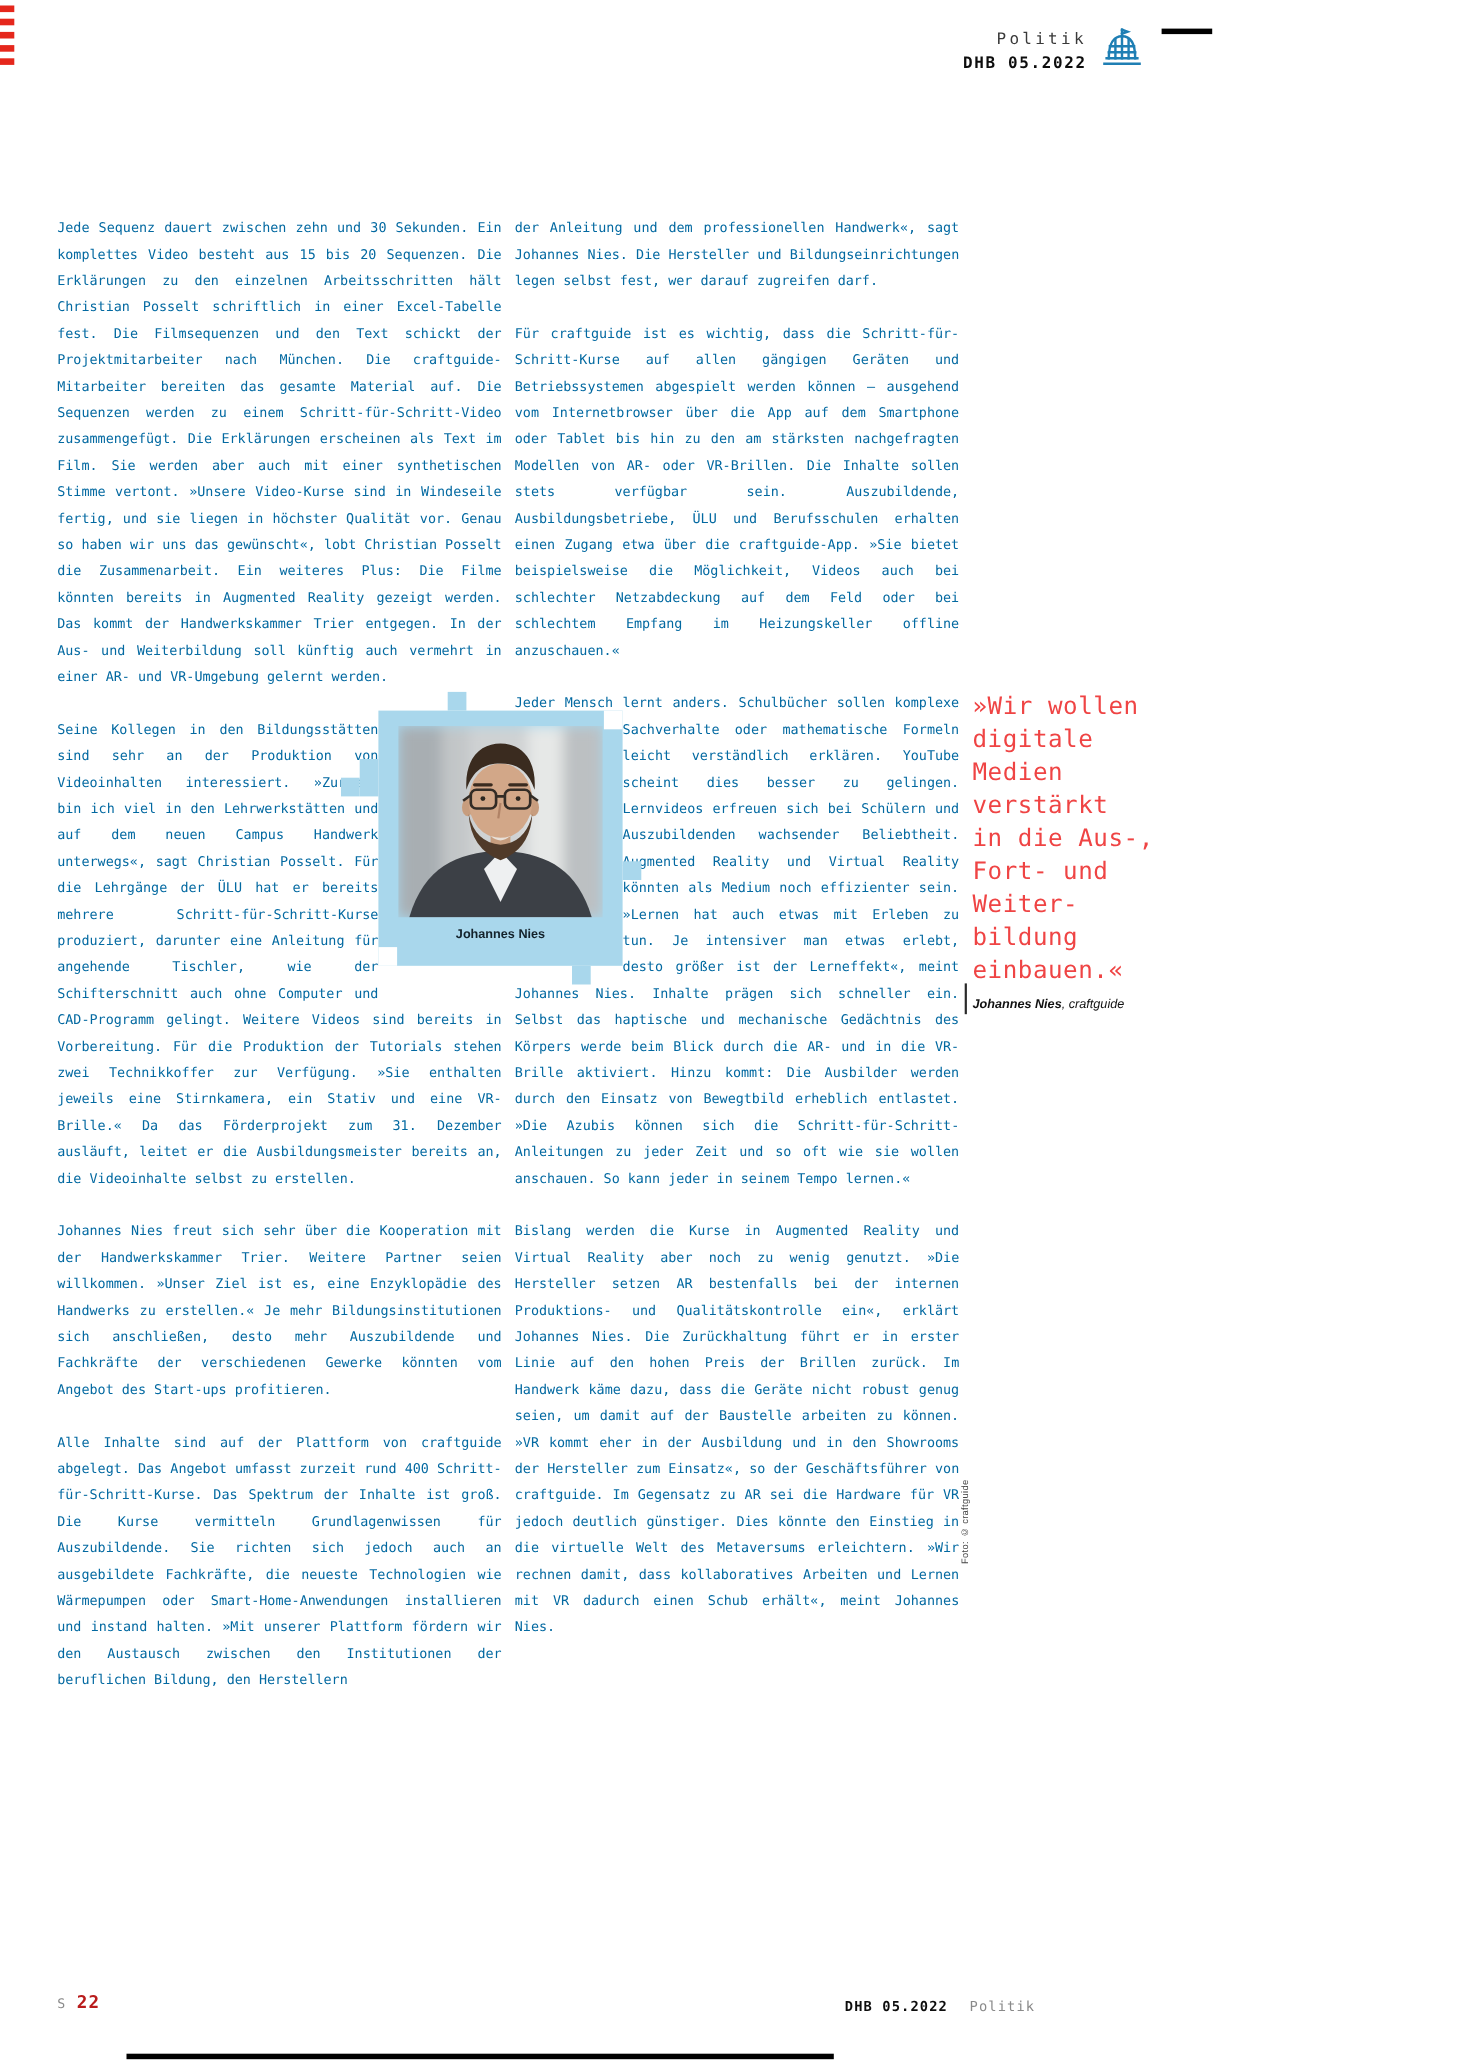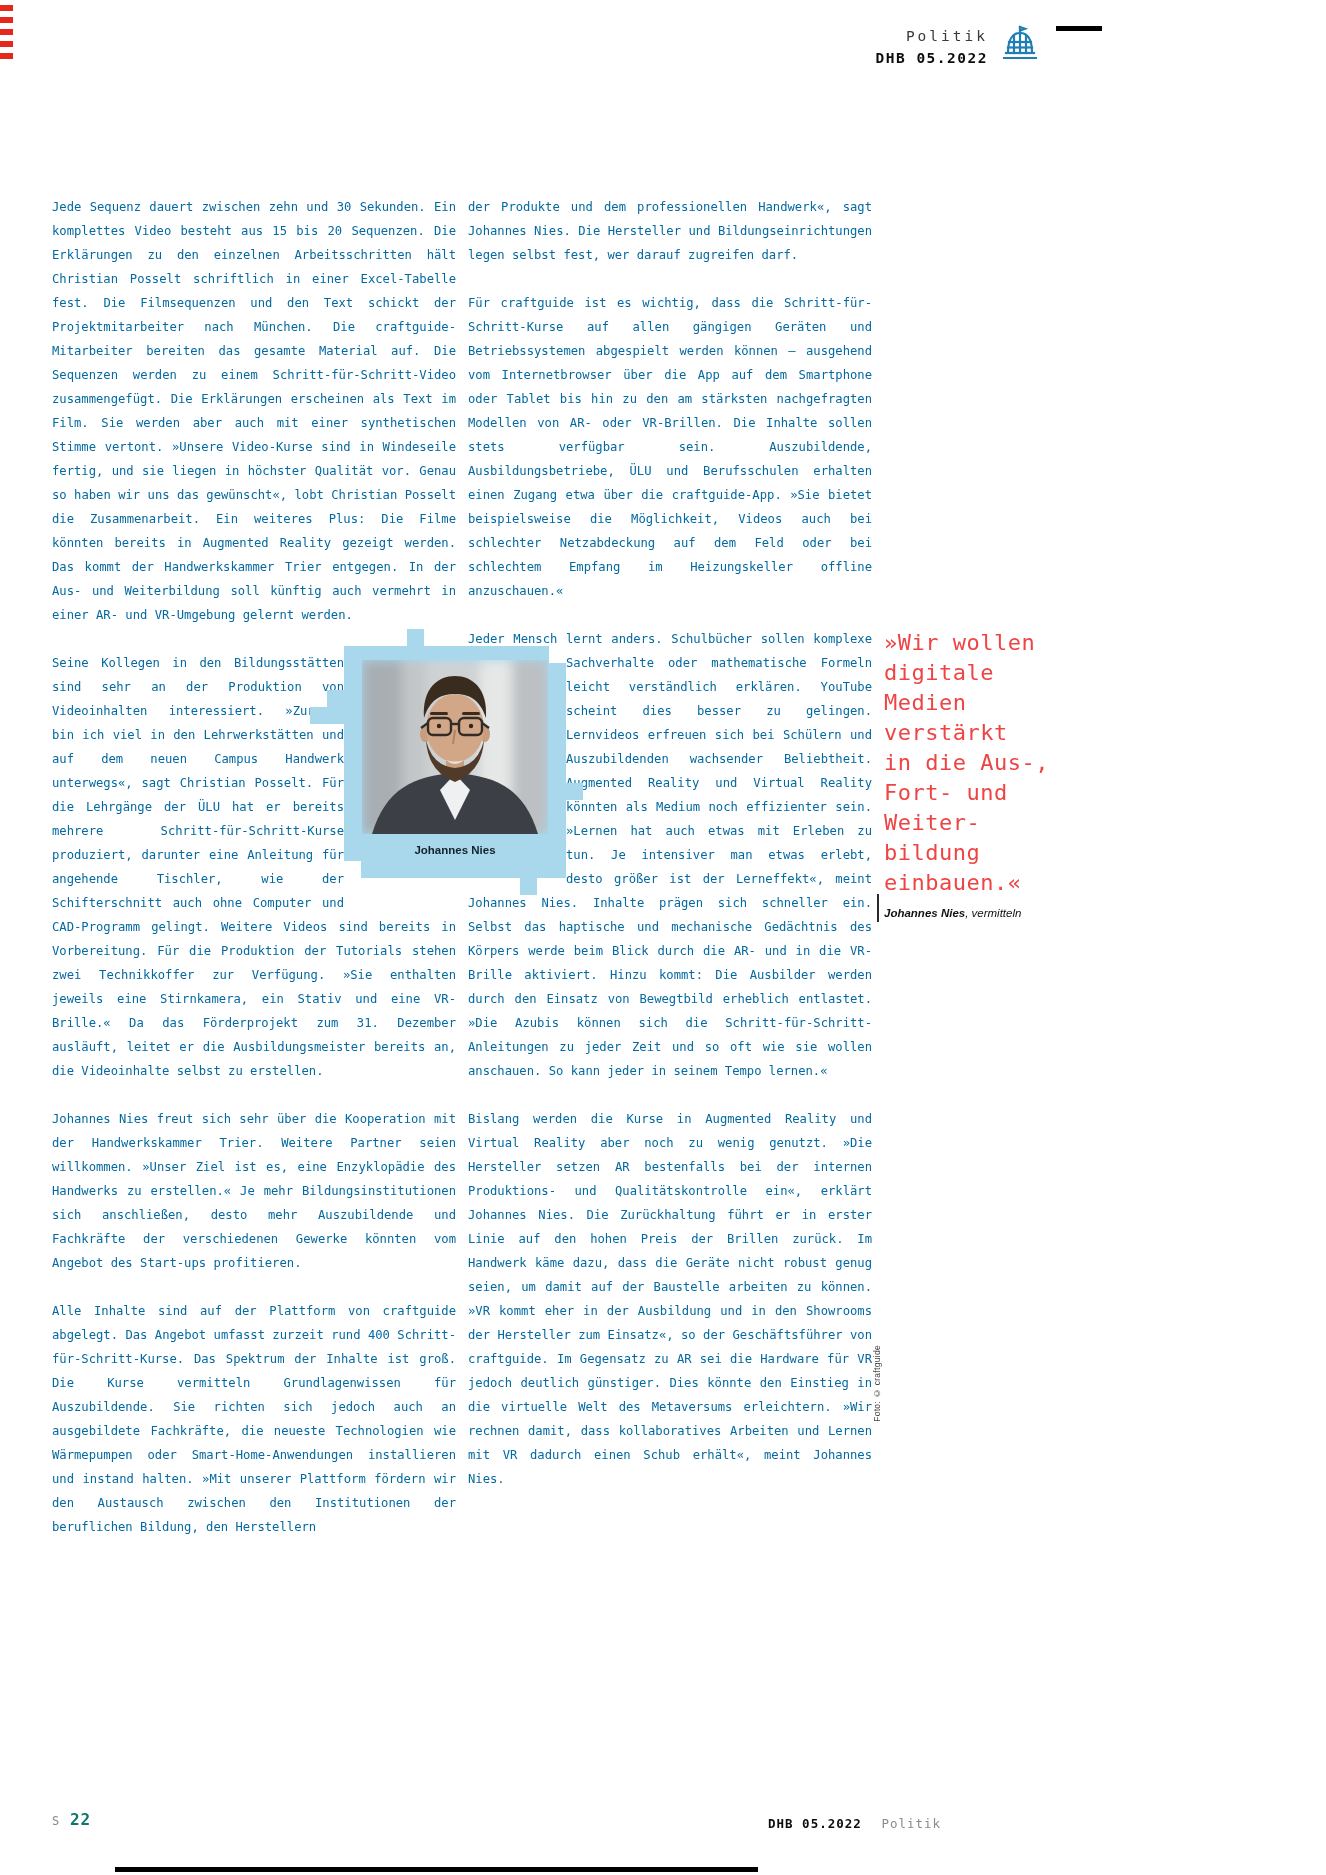--- a/index.html
+++ b/index.html
@@ -74,21 +74,21 @@
   .photo-credit {
     position: absolute; left: 872px; top: 1345px;
     writing-mode: vertical-rl; transform: rotate(180deg);
     font-family: "Liberation Sans", sans-serif;
     font-size: 8.5px; color: #444; letter-spacing: 0.3px;
   }
 
   
   .footer-left { position: absolute; left: 52px; top: 1810px; }
   .page-prefix { font-size: 12px; color: #8a8a8a; letter-spacing: 1px; }
-  .page-num { font-size: 16px; font-weight: bold; color: #0f766e; letter-spacing: 1px; }
+  .page-num { font-size: 16px; font-weight: bold; color: #b91c1c; letter-spacing: 1px; }
   .footer-right { position: absolute; left: 768px; top: 1813px; width: 262px; text-align: left; }
   .footer-issue { font-size: 12.5px; font-weight: bold; color: #0d0d0d; letter-spacing: 1px; }
   .footer-section { font-size: 12.5px; color: #8a8a8a; letter-spacing: 1px; margin-left: 10px; }
 </style>
 </head>
 <body>
 
 <div>
 
   <div class="red-mark" style="top:5px"></div>
@@ -121,21 +121,21 @@
   </header>
 
   <section class="col col-left">
     <p>Jede Sequenz dauert zwischen zehn und 30 Sekunden. Ein komplettes Video besteht aus 15 bis 20 Sequenzen. Die Erklärungen zu den einzelnen Arbeitsschritten hält Christian Posselt schriftlich in einer Excel-Tabelle fest. Die Filmsequenzen und den Text schickt der Projektmitarbeiter nach München. Die craftguide-Mitarbeiter bereiten das gesamte Material auf. Die Sequenzen werden zu einem Schritt-für-Schritt-Video zusammengefügt. Die Erklärungen erscheinen als Text im Film. Sie werden aber auch mit einer synthetischen Stimme vertont. »Unsere Video-Kurse sind in Windeseile fertig, und sie liegen in höchster Qualität vor. Genau so haben wir uns das gewünscht«, lobt Christian Posselt die Zusammenarbeit. Ein weiteres Plus: Die Filme könnten bereits in Augmented Reality gezeigt werden. Das kommt der Handwerkskammer Trier entgegen. In der Aus- und Weiterbildung soll künftig auch vermehrt in einer AR- und VR-Umgebung gelernt werden.</p>
     <p><span class="spacer-r"></span><span>Seine Kollegen in den Bildungsstätten sind sehr an der Produktion von Videoinhalten interessiert. »Zurzeit bin ich viel in den Lehrwerkstätten und auf dem neuen Campus Handwerk unterwegs«, sagt Christian Posselt. Für die Lehrgänge der ÜLU hat er bereits mehrere Schritt-für-Schritt-Kurse produziert, darunter eine Anleitung für angehende Tischler, wie der Schifterschnitt auch ohne Computer und CAD-Programm gelingt. Weitere Videos sind bereits in Vorbereitung. Für die Produktion der Tutorials stehen zwei Technikkoffer zur Verfügung. »Sie enthalten jeweils eine Stirnkamera, ein Stativ und eine VR-Brille.« Da das Förderprojekt zum 31. Dezember ausläuft, leitet er die Ausbildungsmeister bereits an, die Videoinhalte selbst zu erstellen.</span></p>
     <p>Johannes Nies freut sich sehr über die Kooperation mit der Handwerkskammer Trier. Weitere Partner seien willkommen. »Unser Ziel ist es, eine Enzyklopädie des Handwerks zu erstellen.« Je mehr Bildungsinstitutionen sich anschließen, desto mehr Auszubildende und Fachkräfte der verschiedenen Gewerke könnten vom Angebot des Start-ups profitieren.</p>
     <p>Alle Inhalte sind auf der Plattform von craftguide abgelegt. Das Angebot umfasst zurzeit rund 400 Schritt-für-Schritt-Kurse. Das Spektrum der Inhalte ist groß. Die Kurse vermitteln Grundlagenwissen für Auszubildende. Sie richten sich jedoch auch an ausgebildete Fachkräfte, die neueste Technologien wie Wärmepumpen oder Smart-Home-Anwendungen installieren und instand halten. »Mit unserer Plattform fördern wir den Austausch zwischen den Institutionen der beruflichen Bildung, den Herstellern</p>
   </section>
 
   <section class="col col-right">
-    <p>der Produkte und dem professionellen Handwerk«, sagt Johannes Nies. Die Hersteller und Bildungseinrichtungen legen selbst fest, wer darauf zugreifen darf.</p>
+    <p>der Anleitung und dem professionellen Handwerk«, sagt Johannes Nies. Die Hersteller und Bildungseinrichtungen legen selbst fest, wer darauf zugreifen darf.</p>
     <p>Für craftguide ist es wichtig, dass die Schritt-für-Schritt-Kurse auf allen gängigen Geräten und Betriebssystemen abgespielt werden können – ausgehend vom Internetbrowser über die App auf dem Smartphone oder Tablet bis hin zu den am stärksten nachgefragten Modellen von AR- oder VR-Brillen. Die Inhalte sollen stets verfügbar sein. Auszubildende, Ausbildungsbetriebe, ÜLU und Berufsschulen erhalten einen Zugang etwa über die craftguide-App. »Sie bietet beispielsweise die Möglichkeit, Videos auch bei schlechter Netzabdeckung auf dem Feld oder bei schlechtem Empfang im Heizungskeller offline anzuschauen.«</p>
     <p><span class="spacer-l"></span><span>Jeder Mensch lernt anders. Schulbücher sollen komplexe Sachverhalte oder mathematische Formeln leicht verständlich erklären. YouTube scheint dies besser zu gelingen. Lernvideos erfreuen sich bei Schülern und Auszubildenden wachsender Beliebtheit. Augmented Reality und Virtual Reality könnten als Medium noch effizienter sein. »Lernen hat auch etwas mit Erleben zu tun. Je intensiver man etwas erlebt, desto größer ist der Lerneffekt«, meint Johannes Nies. Inhalte prägen sich schneller ein. Selbst das haptische und mechanische Gedächtnis des Körpers werde beim Blick durch die AR- und in die VR-Brille aktiviert. Hinzu kommt: Die Ausbilder werden durch den Einsatz von Bewegtbild erheblich entlastet. »Die Azubis können sich die Schritt-für-Schritt-Anleitungen zu jeder Zeit und so oft wie sie wollen anschauen. So kann jeder in seinem Tempo lernen.«</span></p>
     <p>Bislang werden die Kurse in Augmented Reality und Virtual Reality aber noch zu wenig genutzt. »Die Hersteller setzen AR bestenfalls bei der internen Produktions- und Qualitätskontrolle ein«, erklärt Johannes Nies. Die Zurückhaltung führt er in erster Linie auf den hohen Preis der Brillen zurück. Im Handwerk käme dazu, dass die Geräte nicht robust genug seien, um damit auf der Baustelle arbeiten zu können. »VR kommt eher in der Ausbildung und in den Showrooms der Hersteller zum Einsatz«, so der Geschäftsführer von craftguide. Im Gegensatz zu AR sei die Hardware für VR jedoch deutlich günstiger. Dies könnte den Einstieg in die virtuelle Welt des Metaversums erleichtern. »Wir rechnen damit, dass kollaboratives Arbeiten und Lernen mit VR dadurch einen Schub erhält«, meint Johannes Nies.</p>
   </section>
 
   <figure class="photo-block">
     <div class="px" style="left:-17px; top:44px;  width:17px; height:34px;"></div>
     <div class="px" style="left:-34px; top:61px;  width:17px; height:17px;"></div>
     <div class="px" style="left:63px;  top:-17px; width:17px; height:17px;"></div>
     <div class="px" style="left:222px; top:137px; width:17px; height:17px;"></div>
@@ -190,21 +190,21 @@
 digitale
 Medien
 verstärkt
 in die Aus-,
 Fort- und
 Weiter-
 bildung
 einbauen.«</div>
     <div class="pq-rule"></div>
     <div class="pq-attr">
-      <span class="pq-author">Johannes Nies</span><span class="pq-org">, vermitteln</span>
+      <span class="pq-author">Johannes Nies</span><span class="pq-org">, craftguide</span>
     </div>
   </aside>
 
   <div class="photo-credit">Foto: © craftguide</div>
 
   <footer>
     <div class="footer-left">
       <span class="page-prefix">S</span>
       <span class="page-num">22</span>
     </div>

